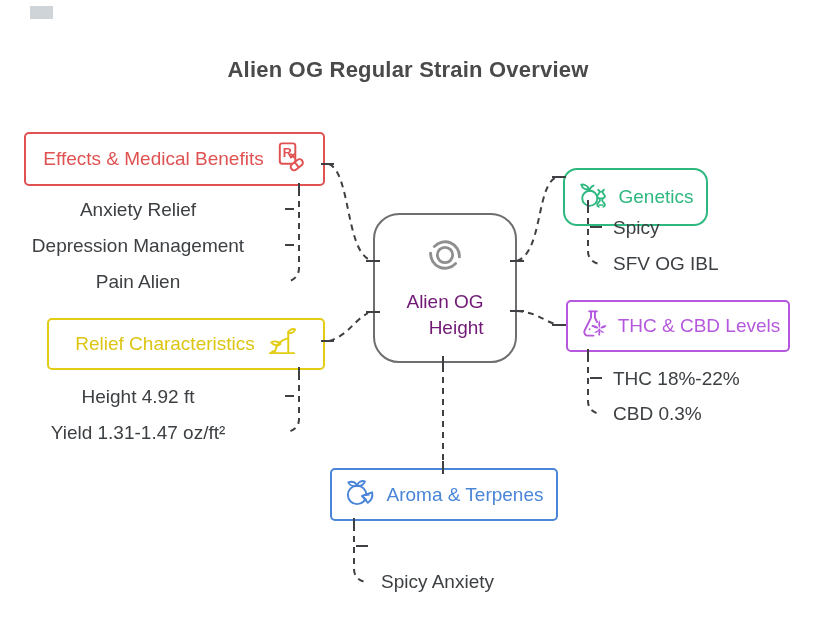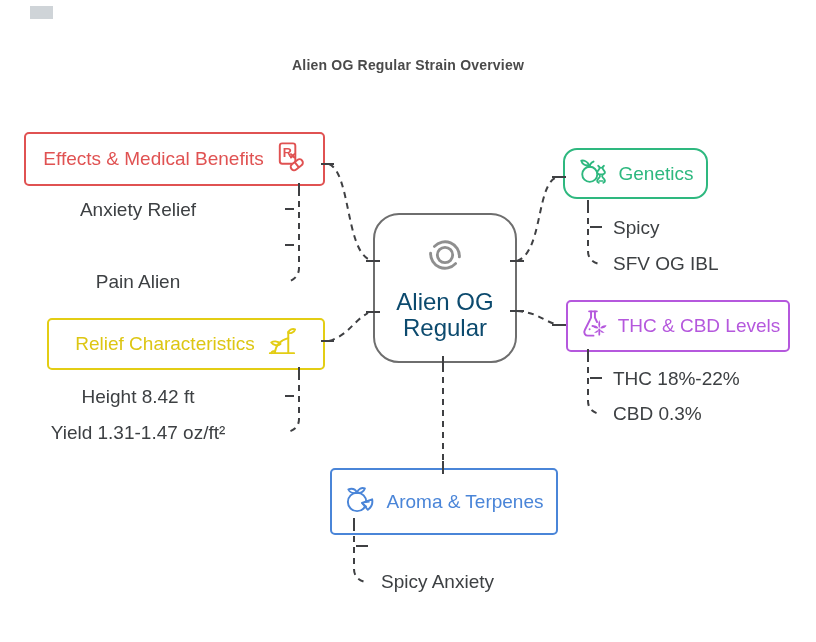--- a/index.html
+++ b/index.html
@@ -1,33 +1,33 @@
 <!DOCTYPE html>
 <html><head>
 <meta charset="utf-8">
 <style>
   html,body{margin:0;padding:0;background:#fff;}
   .canvas{position:relative;width:816px;height:642px;background:#ffffff;overflow:hidden;
           font-family:"Liberation Sans", sans-serif;}
   .artifact{position:absolute;left:30px;top:6px;width:23px;height:13px;background:#cfd4d8;}
   .title{position:absolute;left:0;right:0;top:57px;text-align:center;
-         font-size:14px;font-weight:700;color:#4a4a4a;letter-spacing:.2px;}
+         font-size:22px;font-weight:700;color:#4a4a4a;letter-spacing:.2px;}
   .cat-box{position:absolute;display:flex;align-items:center;justify-content:center;gap:9px;
            background:#fff;border:2px solid;border-radius:5px;box-sizing:border-box;
            font-size:19px;white-space:nowrap;}
   .cat-box svg{flex:0 0 auto;}
   .effects{left:24px;top:132px;width:301px;height:54px;border-color:#e05252;color:#e05252;}
-  .genetics{left:563px;top:148px;width:145px;height:51px;border-color:#2eb87f;color:#2eb87f;border-radius:14px;justify-content:center;}
+  .genetics{left:563px;top:168px;width:145px;height:58px;border-color:#2eb87f;color:#2eb87f;border-radius:14px;justify-content:center;}
   .growth{left:47px;top:318px;width:278px;height:52px;border-color:#e3cd14;color:#ddc613;}
   .thc{left:566px;top:300px;width:224px;height:52px;border-color:#b558dd;color:#b558dd;}
-  .aroma{left:330px;top:468px;width:228px;height:67px;border-color:#4a85d8;color:#4a85d8;}
+  .aroma{left:330px;top:468px;width:228px;height:53px;border-color:#4a85d8;color:#4a85d8;}
   .node{position:absolute;left:373px;top:213px;width:144px;height:150px;box-sizing:border-box;
         border:2px solid #6e6e6e;border-radius:26px;background:#fff;
         display:flex;flex-direction:column;align-items:center;padding-top:17px;gap:7px;}
-  .node-label{color:#0c4a6e;font-size:24px;line-height:26px;text-align:center;}
+  .node-label{color:#701a75;font-size:19px;line-height:26px;text-align:right;}
   .item{position:absolute;color:#3d4043;font-size:19px;line-height:23px;white-space:nowrap;}
   .ritem{left:0;width:276px;text-align:center;}
   .overlay{position:absolute;left:0;top:0;pointer-events:none;}
   .dash{stroke:#3f4043;stroke-width:2;fill:none;stroke-dasharray:6 5;}
   .solid{stroke:#3f4043;stroke-width:2;fill:none;}
 </style>
 </head>
 <body>
 
 <div class="canvas">
@@ -41,21 +41,21 @@
       <svg width="46" height="46" viewBox="0 0 48 48">
         <g stroke="#8f8f8f" stroke-width="3" fill="none" stroke-linecap="round">
           <circle cx="24" cy="24" r="8"></circle>
           <path d="M 13 15 A 15 15 0 0 1 39 26"></path>
           <path d="M 35 33 A 15 15 0 0 1 9 22"></path>
         </g>
       </svg>
     </span>
     <div class="node-label">
       <div>Alien OG</div>
-      <div>Regular</div>
+      <div>Height</div>
     </div>
   </div>
 
   <div class="cat-box effects">
     <span>Effects &amp; Medical Benefits</span>
     <span>
       <svg width="33" height="33" viewBox="0 0 34 34">
         <g stroke="#e05252" stroke-width="2" fill="none" stroke-linecap="round" stroke-linejoin="round">
           <rect x="7" y="3.5" width="16" height="21" rx="2.5"></rect>
           <path d="M 18.5 14.5 L 22 18 M 22 14.5 L 18.5 18"></path>
@@ -133,26 +133,27 @@
           <path d="M 13.5 10 C 11.5 6 7.5 5.5 4.5 6.5 C 6 10 10 11 13.5 10 Z"></path>
         </g>
         <path d="M 18.5 20.5 L 29 16.8 A 10.8 10.8 0 0 1 24.6 27.6 Z" fill="#ffffff" stroke="#4a85d8" stroke-width="2" stroke-linejoin="round"></path>
         <path d="M 18.5 20.5 L 26.3 19.3 M 18.5 20.5 L 23.4 24.6" stroke="#4a85d8" stroke-width="1.5" fill="none"></path>
       </svg>
     </span>
     <span>Aroma &amp; Terpenes</span>
   </div>
 
   <div class="item ritem" style="top:198px">Anxiety Relief</div>
+  <div class="item ritem" style="top:234px">Depression Management</div>
   <div class="item ritem" style="top:270px">Pain Alien</div>
 
   <div class="item" style="left:613px;top:216px">Spicy</div>
   <div class="item" style="left:613px;top:252px">SFV OG IBL</div>
 
-  <div class="item ritem" style="top:385px">Height 8.42 ft</div>
+  <div class="item ritem" style="top:385px">Height 4.92 ft</div>
   <div class="item ritem" style="top:421px">Yield 1.31-1.47 oz/ft²</div>
 
   <div class="item" style="left:613px;top:367px">THC 18%-22%</div>
   <div class="item" style="left:613px;top:402px">CBD 0.3%</div>
 
   <div class="item" style="left:381px;top:570px">Spicy Anxiety</div>
 
   <svg class="overlay" width="816" height="642" viewBox="0 0 816 642">
 
     <path class="dash" d="M 329 164 C 350 173, 346 246, 368 259"></path>

